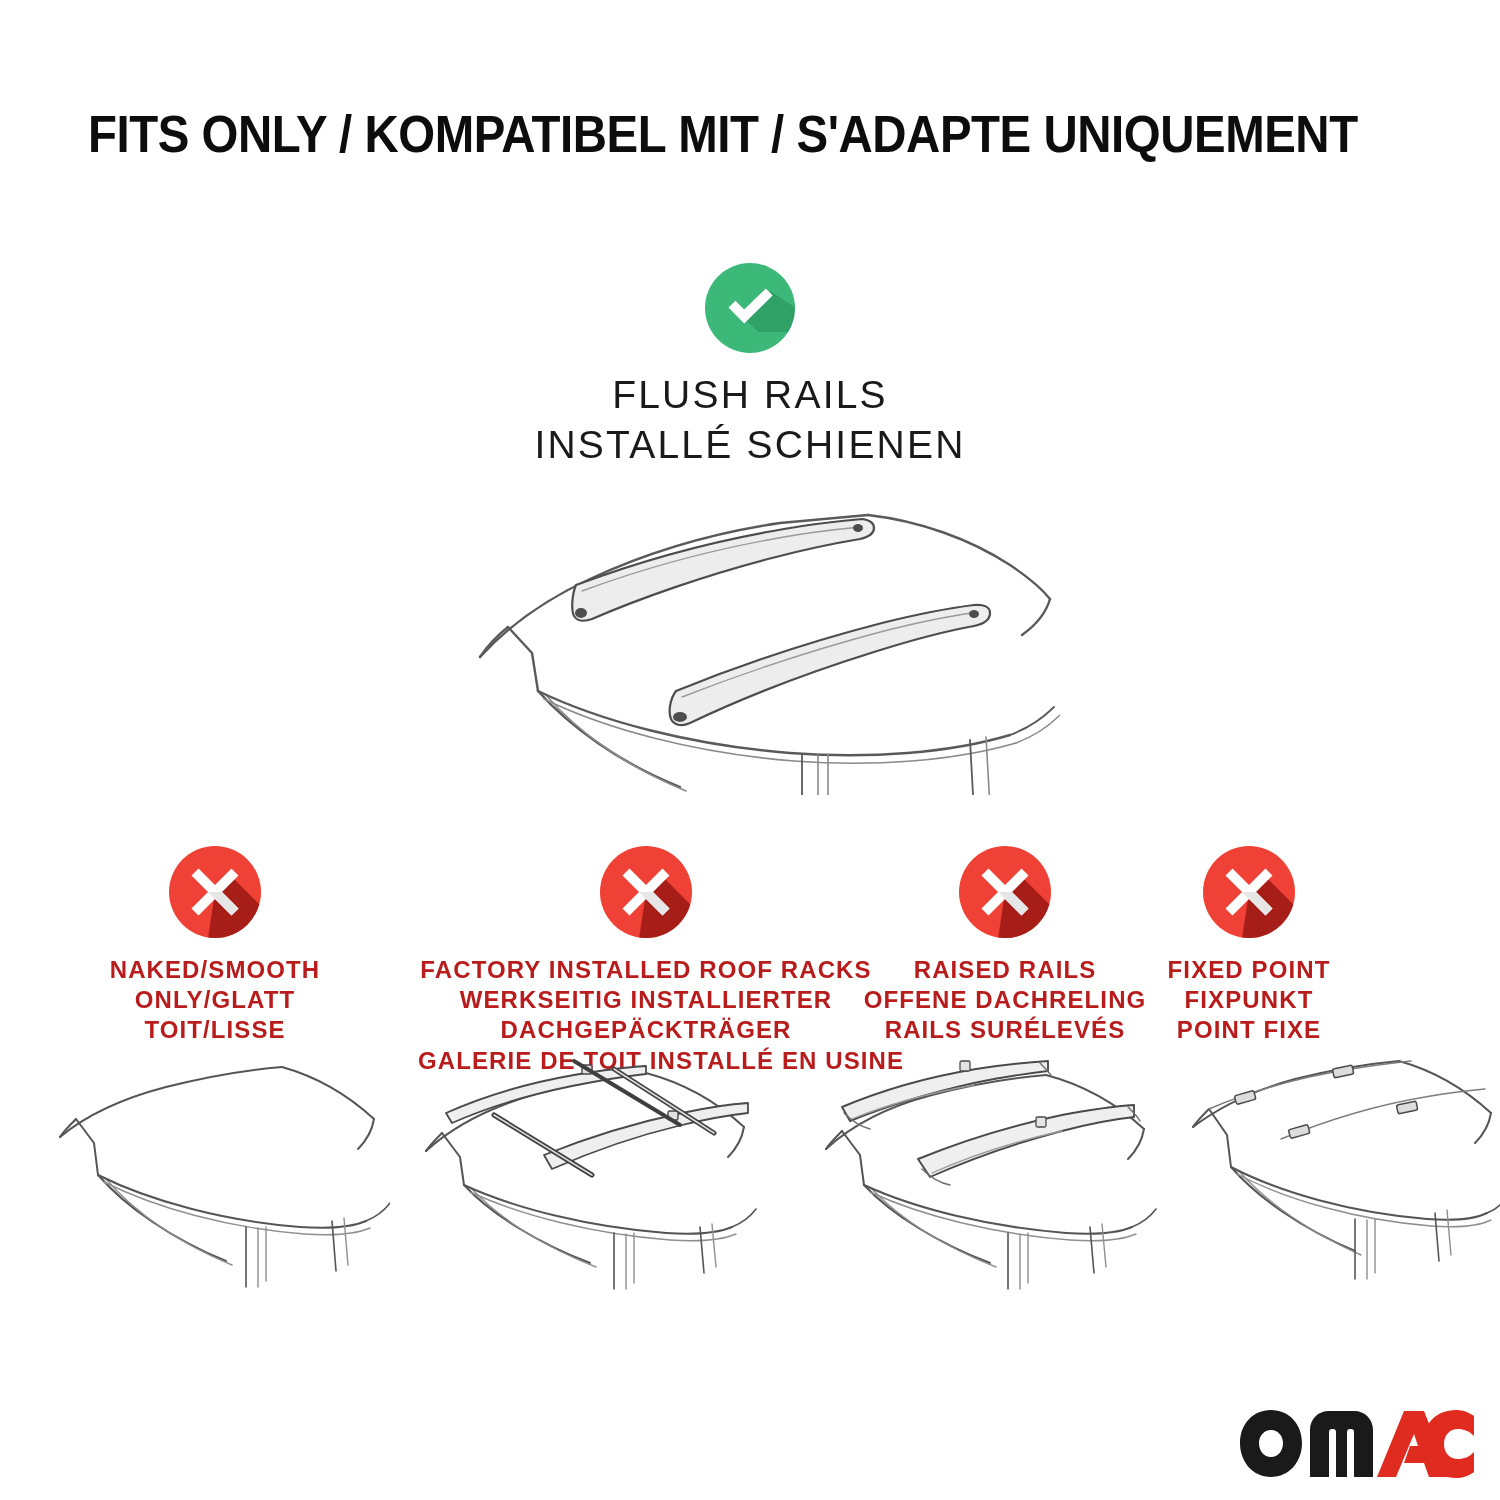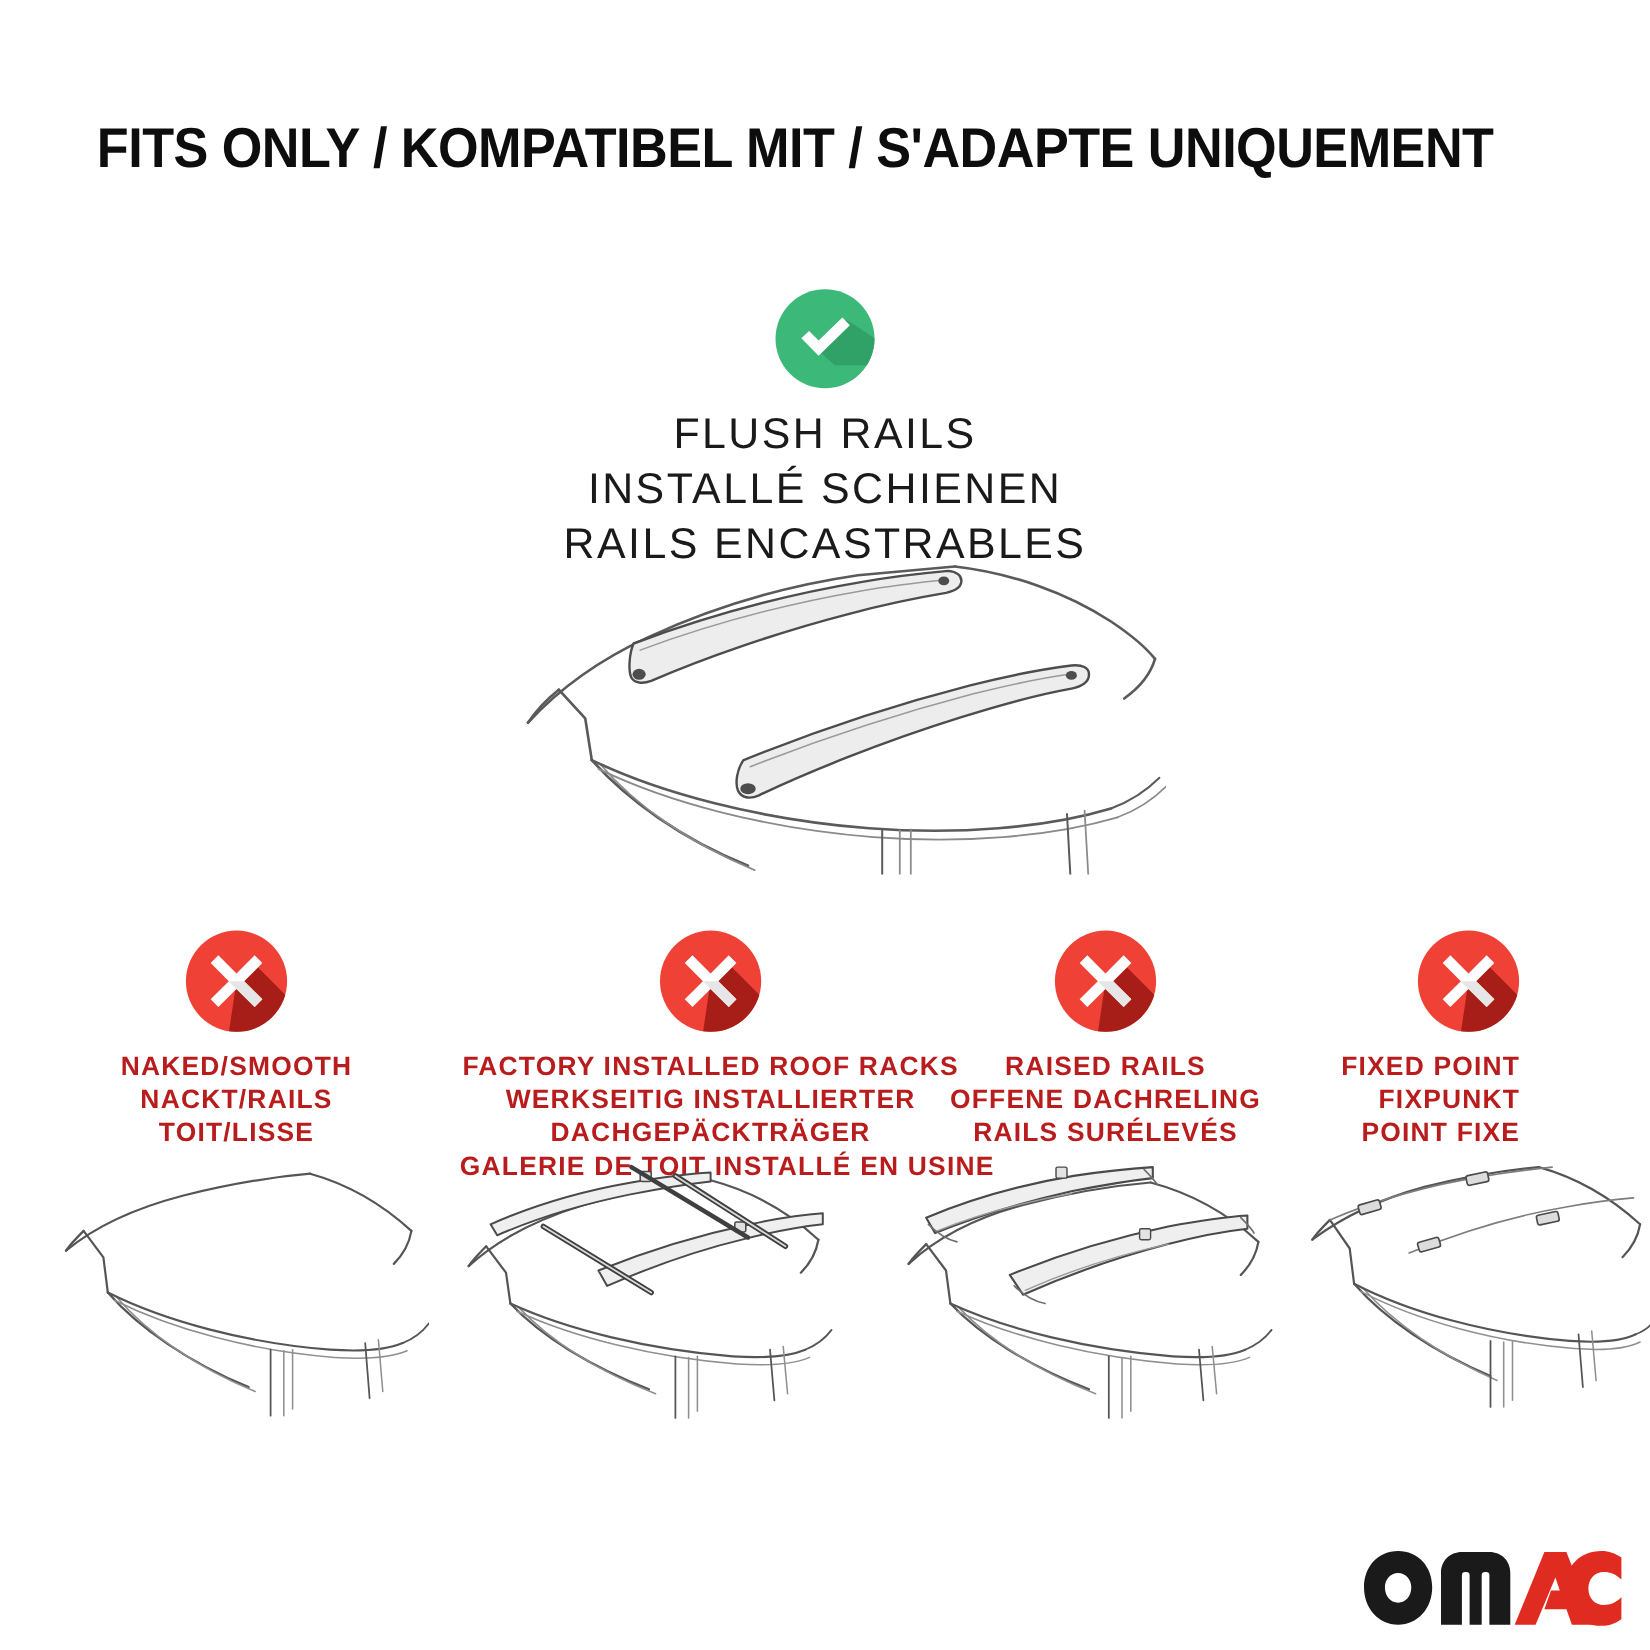--- a/index.html
+++ b/index.html
@@ -77,21 +77,21 @@
     letter-spacing:1.1px;
     line-height:1.26;
     color:#b91c1c;
   }
   .col-label div{white-space:nowrap;}
 
   
   #col-0{left:55px;  width:320px;}
   #col-1{left:395px; width:456px;margin-left:23px;}
   #col-2{left:838px; width:334px;}
-  #col-3{left:1116px;width:266px;text-align:right;}
+  #col-3{left:1116px;width:266px;}
 
   
   .roof-illo{
     position:absolute;
     top:1055px;
     height:240px;
   }
   #illo-0{left:50px;  width:340px;}
   #illo-1{left:418px; width:360px;}
   #illo-2{left:818px; width:360px;}
@@ -120,21 +120,20 @@
     <circle cx="46" cy="46" r="45" fill="#3cb878"></circle>
     <g clip-path="url(#okclip)">
       <path d="M38.5 56.5 L31 49 L55 70 L92 70 L92 46 L66 29 Z" fill="#2e9c64" opacity="0.85"></path>
     </g>
     <path d="M24.5 45.5 L31.5 38.8 L40.2 47.6 L61.8 26.6 L68.6 33.6 L40.2 61.4 Z" fill="#ffffff"></path>
   </svg>
 
   <div id="ok-heading">
     <div>FLUSH RAILS</div>
     <div>INSTALLÉ SCHIENEN</div>
-    <div>RAILS ENCASTRABLES</div>
   </div>
 </div>
 
 <svg id="main-illo" viewBox="0 0 610 300">
   <g fill="none" stroke="#5a5a5a" stroke-width="2.4" stroke-linecap="round" stroke-linejoin="round">
 
     <path d="M30 162 C52 138 88 108 140 84 C196 58 262 38 330 28 L418 20"></path>
     <path d="M418 20 C470 26 520 44 560 70 C578 82 592 94 600 104"></path>
     <path d="M600 104 C596 118 586 130 572 140"></path>
     <path d="M30 162 C38 150 48 140 58 132"></path>
@@ -186,21 +185,21 @@
         <g clip-path="url(#xc0)">
           <path d="M47 47 L63 31 L94 62 L94 94 L40 94 Z" fill="#9e1b15" opacity="0.9"></path>
         </g>
         <path d="M30.5 23.5 L47 40 L63.5 23.5 L70.5 30.5 L54 47 L70.5 63.5 L63.5 70.5
                  L47 54 L30.5 70.5 L23.5 63.5 L40 47 L23.5 30.5 Z" fill="#ffffff"></path>
         <path d="M47 47 L54 47 L70.5 63.5 L63.5 70.5 L47 54 L40 47 Z" fill="#e6e6e6"></path>
       </svg>
     </div>
     <div class="col-label">
       <div>NAKED/SMOOTH</div>
-      <div>NACKT/RAILS</div>
+      <div>ONLY/GLATT</div>
       <div>TOIT/LISSE</div>
     </div>
   </div>
 
   <div class="col" id="col-1">
     <div class="col-badge">
       <svg width="94" height="94" viewBox="0 0 94 94">
         <defs>
             <clipPath id="xc1">
               <circle cx="47" cy="47" r="46"></circle>

